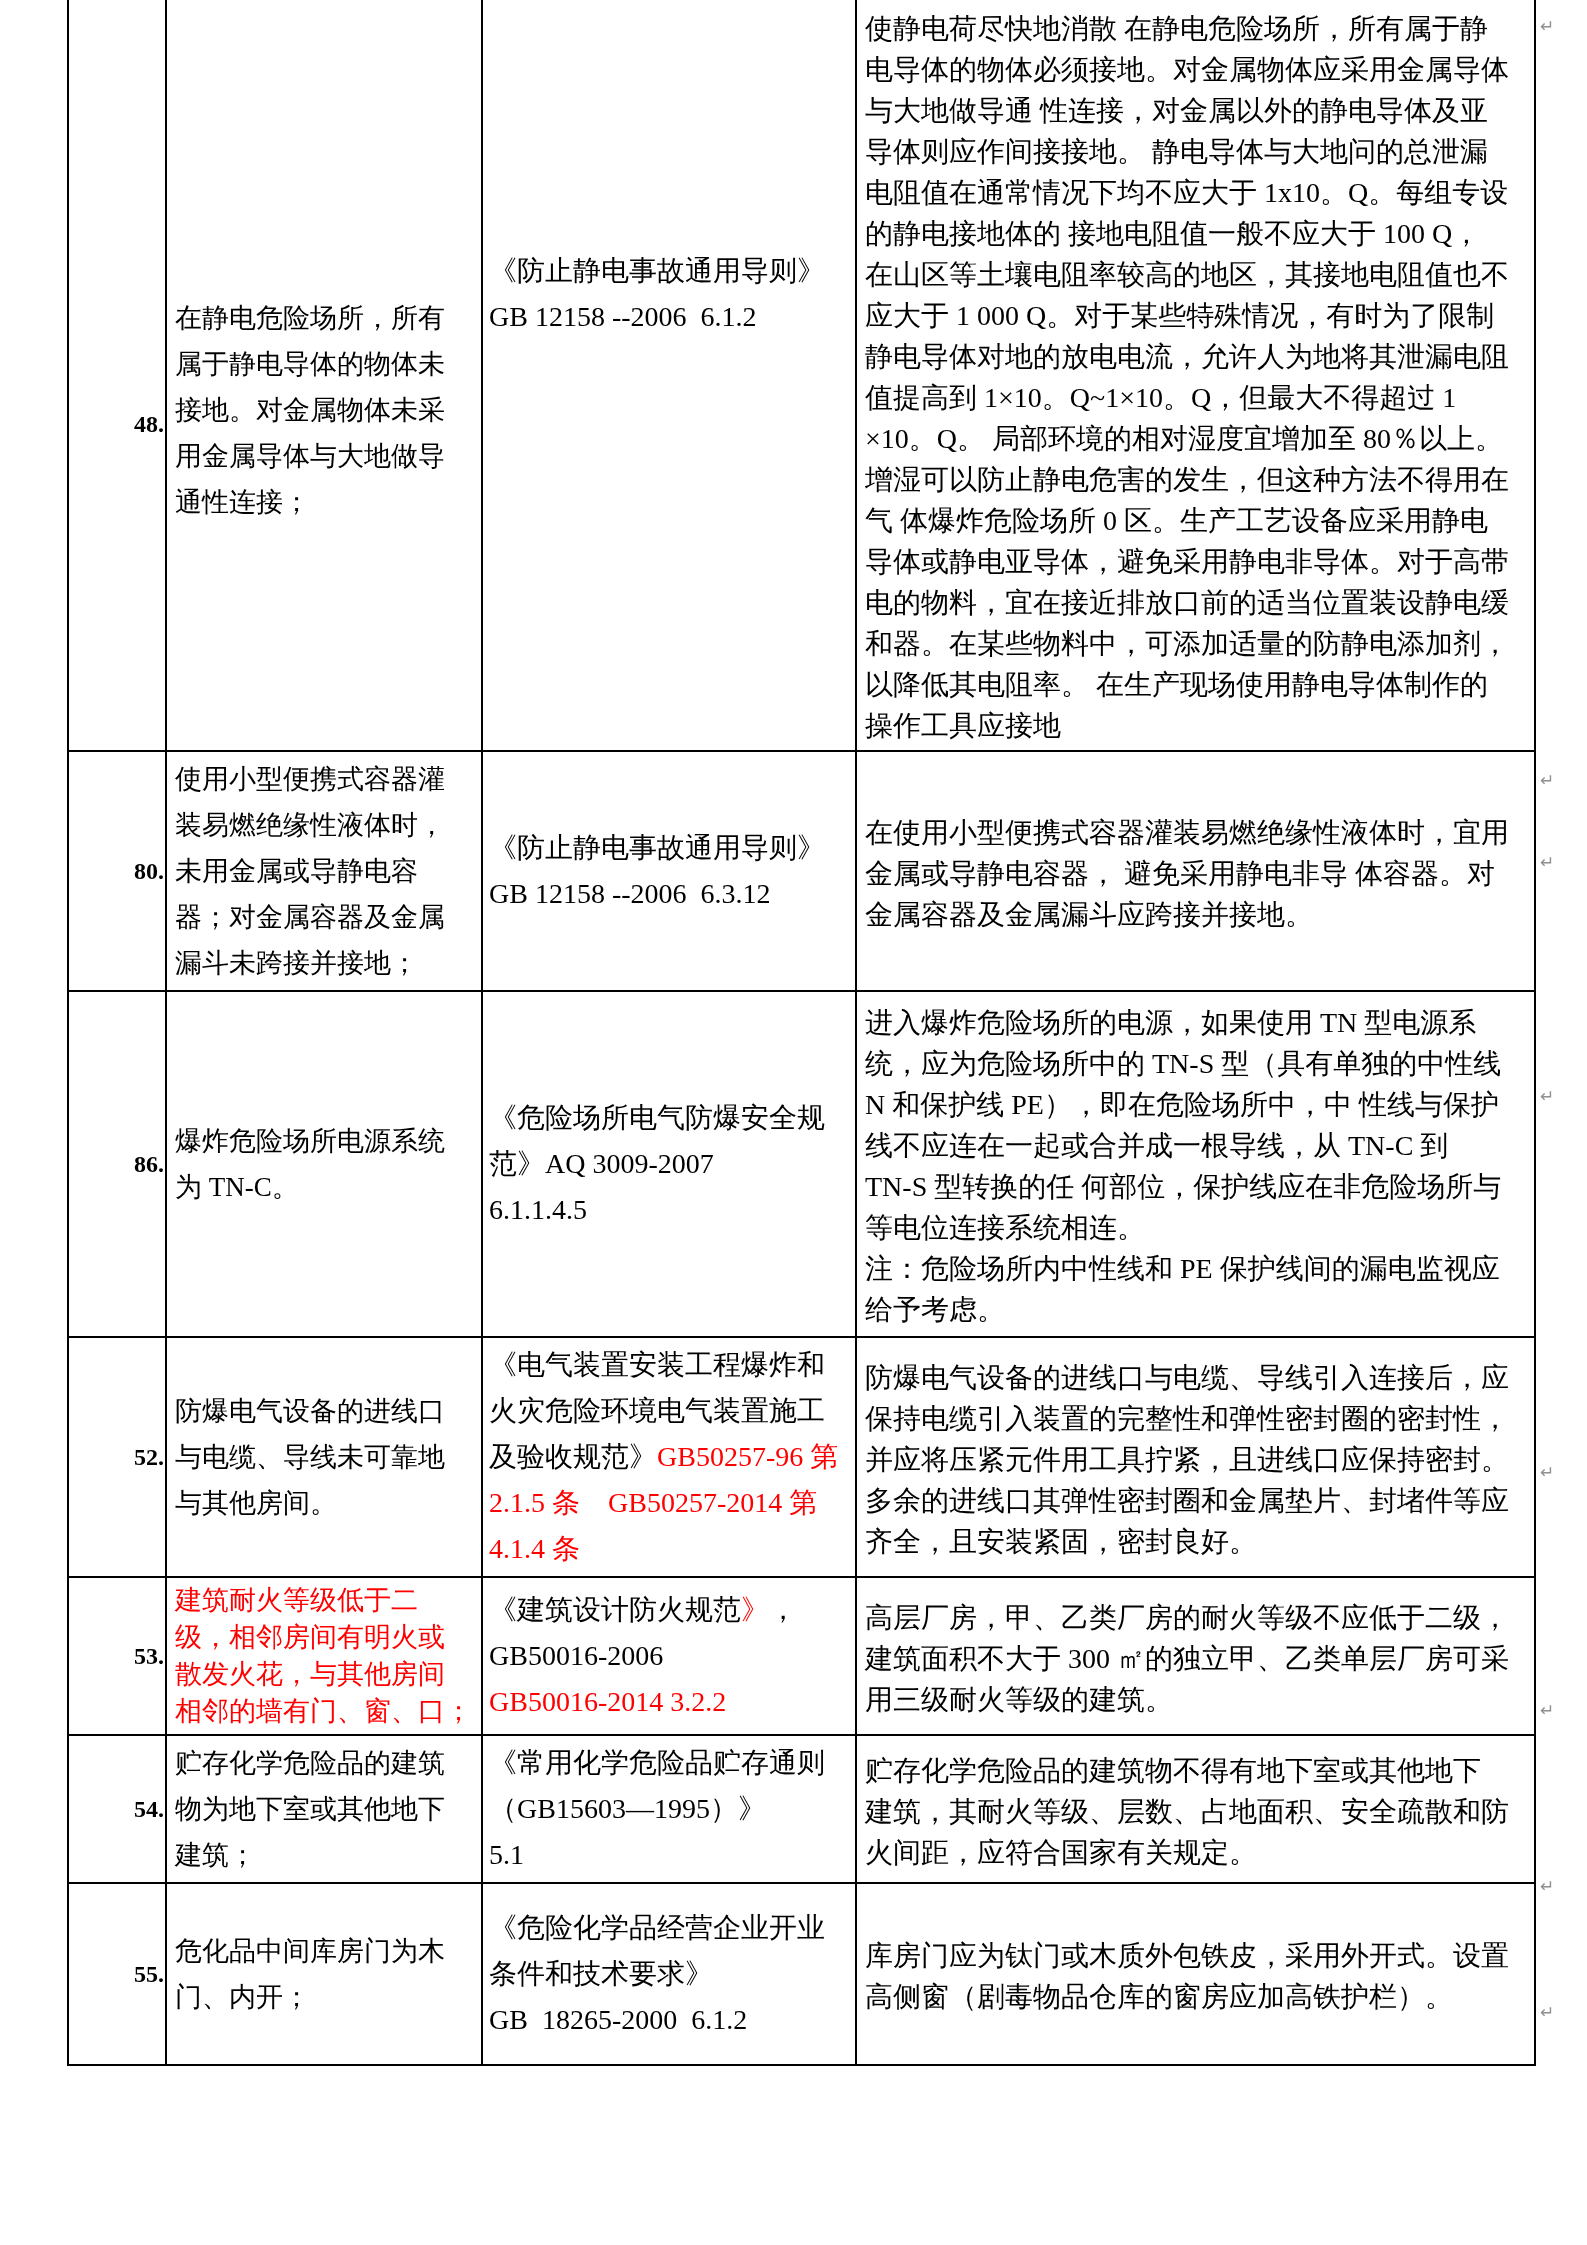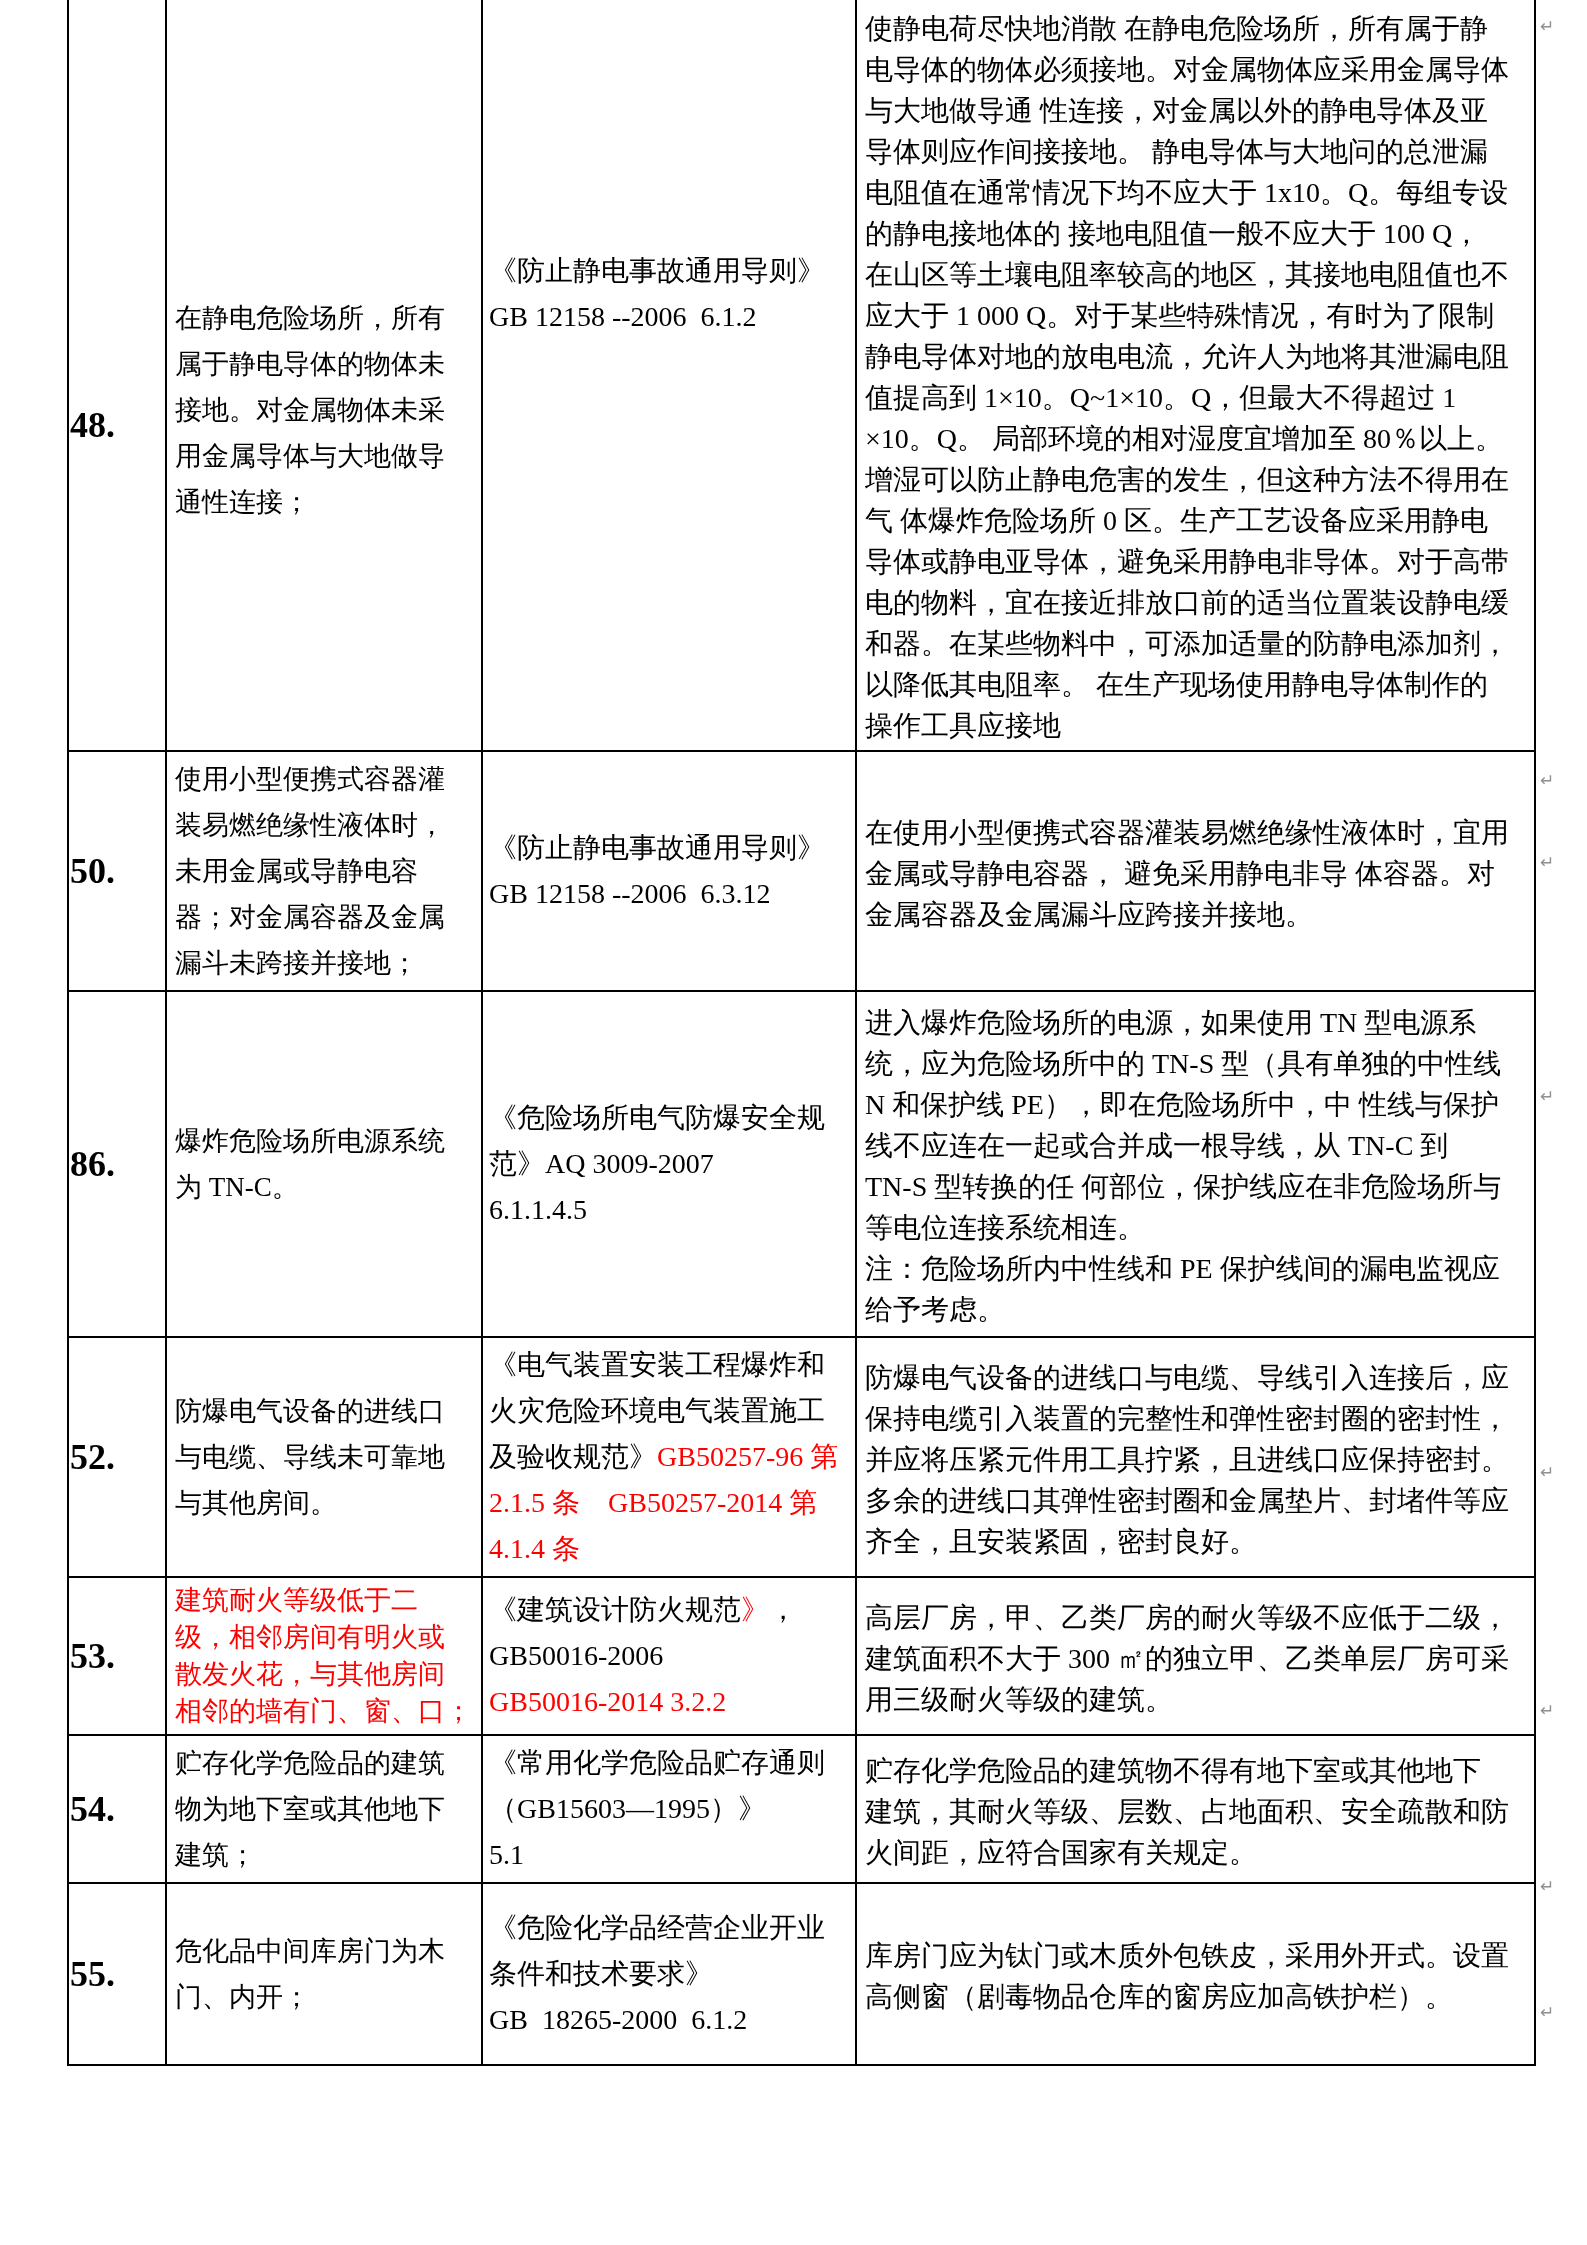--- a/index.html
+++ b/index.html
@@ -1,21 +1,21 @@
 <!DOCTYPE html>
 <html><head>
 <meta charset="utf-8">
 <style>
   html,body{margin:0;padding:0;background:#fff;}
   .page{position:relative;width:1587px;height:2245px;background:#ffffff;overflow:hidden;
         font-family:"Liberation Serif","DejaVu Serif",serif;color:#000;}
   table.doc{position:absolute;left:67px;top:0;width:1467px;border-collapse:collapse;table-layout:fixed;}
   table.doc td{border:2px solid #000;vertical-align:middle;overflow:hidden;box-sizing:border-box;}
   tr.rfirst td{border-top:none;}
-  .c1{text-align:left;font-weight:bold;font-size:36px;}
+  .c1{text-align:right;font-weight:bold;font-size:24px;}
   .c2{font-size:27px;line-height:46px;padding:4px 2px 4px 8px;white-space:pre-wrap;}
   .c3{font-size:28px;line-height:46px;padding:4px 2px 4px 6px;white-space:pre-wrap;border-radius:6px;}
   .c4{font-size:28px;line-height:41px;padding:8px 10px 4px 8px;white-space:pre-wrap;}
   .red{color:#ff0000;}
   .r48{height:745px;} .r49{height:138px;} .r50{height:197px;} .r51{height:346px;}
   .r52{height:222px;} .rsec{height:72px;} .r53{height:138px;} .r54{height:138px;} .r55{height:182px;}
   .r48 .c4{vertical-align:top;}
   .r48 .c1{padding-top:100px;}
   .r48 .c2{padding-top:74px;}
   .r48 .c3{padding-bottom:166px;}
@@ -61,21 +61,21 @@
 气 体爆炸危险场所 0 区。生产工艺设备应采用静电
 导体或静电亚导体，避免采用静电非导体。对于高带
 电的物料，宜在接近排放口前的适当位置装设静电缓
 和器。在某些物料中，可添加适量的防静电添加剂，
 以降低其电阻率。 在生产现场使用静电导体制作的
 操作工具应接地</td>
     </tr>
 
 
     <tr class="r50">
-      <td class="c1">50.</td>
+      <td class="c1">80.</td>
       <td class="c2">使用小型便携式容器灌
 装易燃绝缘性液体时，
 未用金属或导静电容
 器；对金属容器及金属
 漏斗未跨接并接地；</td>
       <td class="c3">《防止静电事故通用导则》
 GB 12158 --2006  6.3.12</td>
       <td class="c4">在使用小型便携式容器灌装易燃绝缘性液体时，宜用
 金属或导静电容器， 避免采用静电非导 体容器。对
 金属容器及金属漏斗应跨接并接地。</td>

